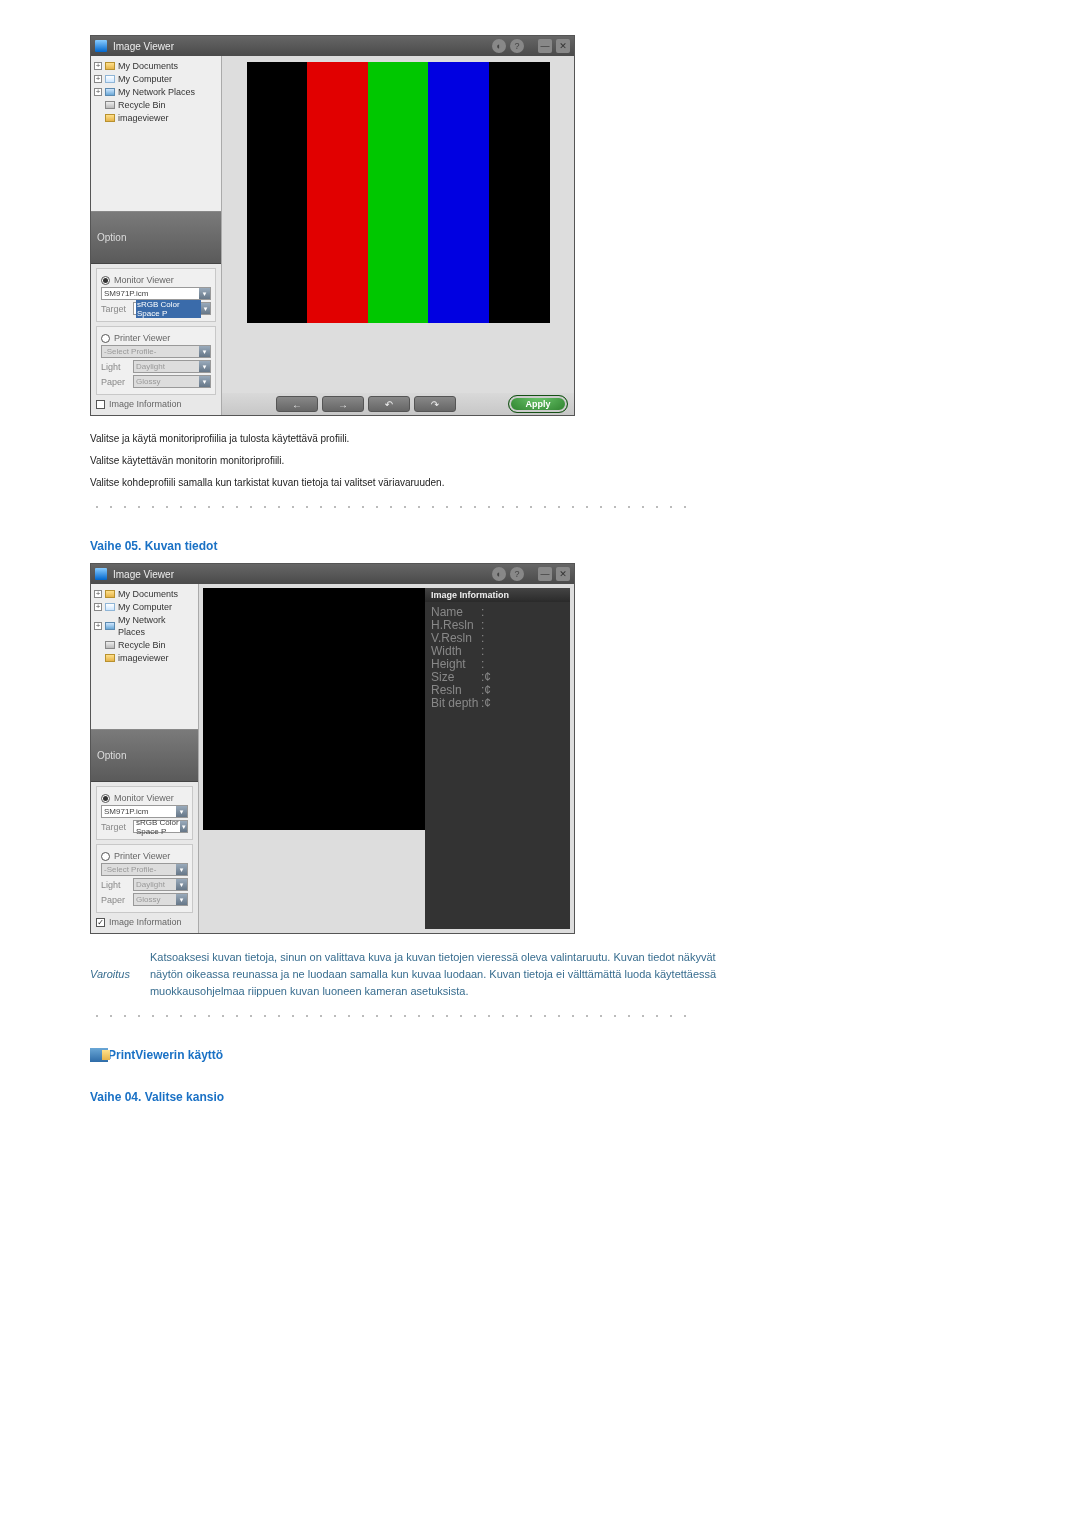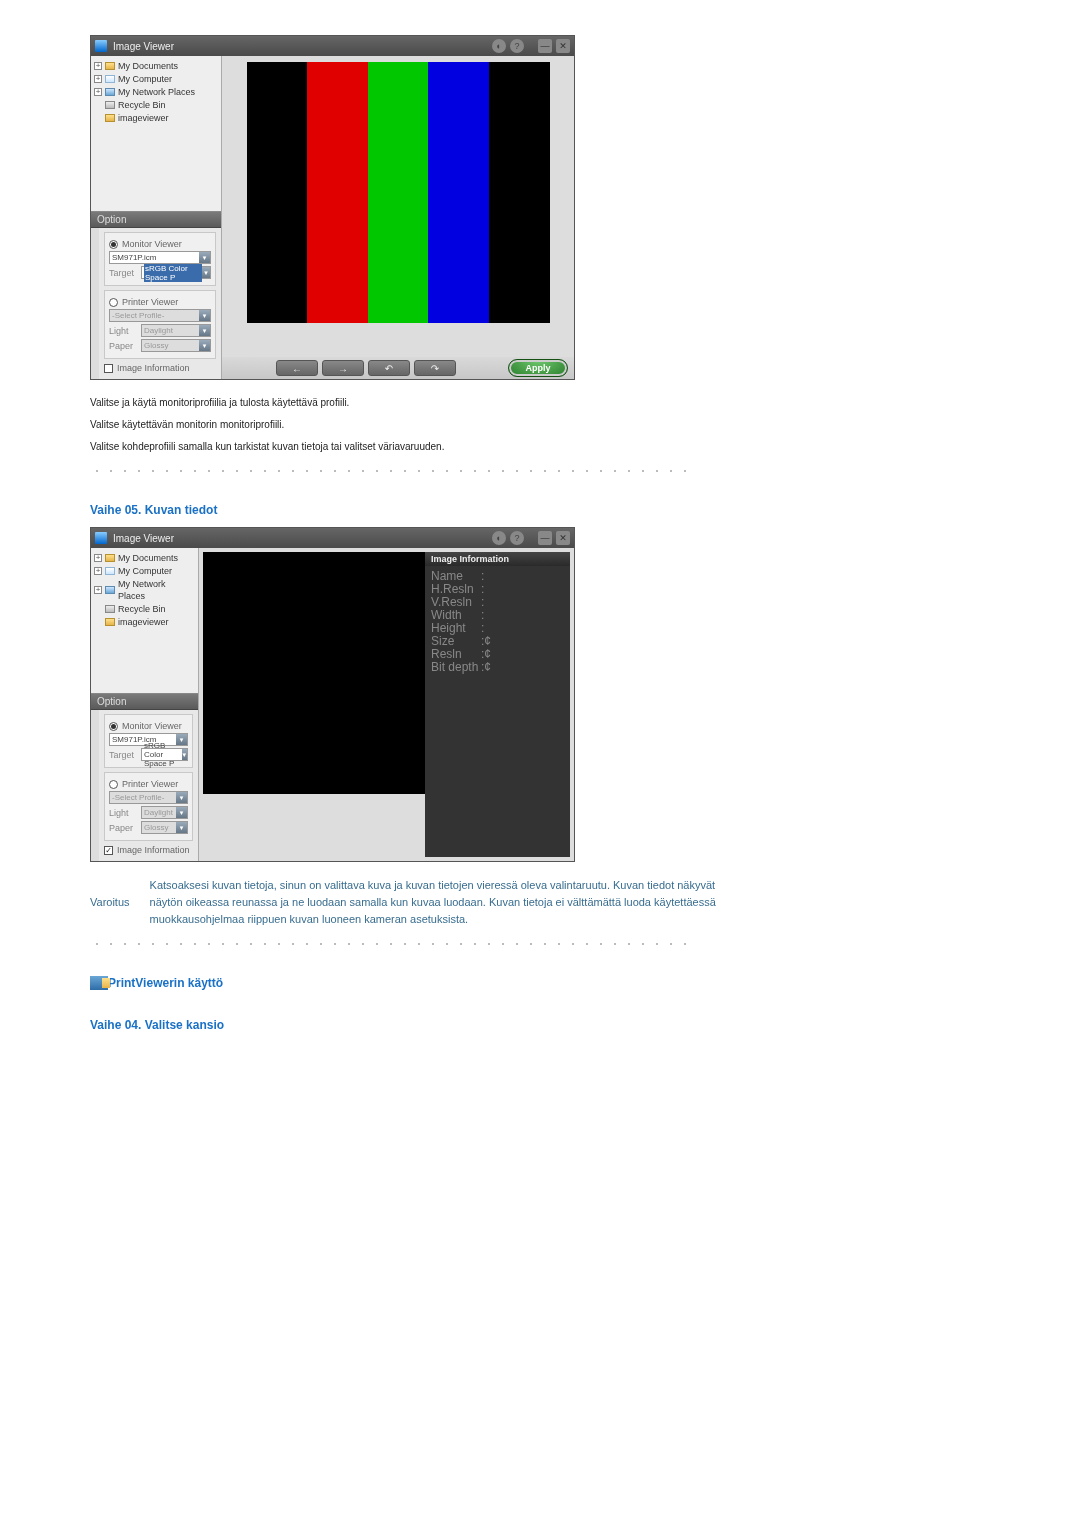--- a/index.html
+++ b/index.html
@@ -83,30 +83,29 @@
   }
   .ficon.folder { background: linear-gradient(#ffe08a, #e6b44b); border: 1px solid #b8912f; }
   .ficon.doc    { background: linear-gradient(#fff, #cde6ff); border: 1px solid #8fb5d6; }
   .ficon.net    { background: linear-gradient(#cde6ff, #6aa7d6); border: 1px solid #5c8ab0; }
   .ficon.bin    { background: linear-gradient(#eee, #bbb); border: 1px solid #888; }
 
   .option-hdr {
     background: linear-gradient(#7a7a7a, #5a5a5a);
     color: #ddd;
     font-size: 10px;
-    padding: 2px 6px;
+    padding: 20px 6px;
     border-top: 1px solid #888;
     border-bottom: 1px solid #444;
   }
   .opt-panel {
     background: #e8e8e8;
     padding: 4px 5px;
     font-size: 9px;
     color: #666;
-    margin-left: 8px;
   }
   .opt-section {
     border: 1px solid #c8c8c8;
     background: #f0f0f0;
     padding: 4px;
     margin-bottom: 4px;
   }
   .opt-row {
     display: flex; align-items: center; gap: 4px;
     margin: 2px 0;
@@ -254,20 +253,21 @@
     gap: 20px;
     max-width: 640px;
     margin-top: 12px;
     color: #386d8f;
     font-size: 11px;
     line-height: 17px;
   }
   .note-grid .nlabel {
     white-space: nowrap;
     align-self: center;
+    font-style: italic;
   }
 
   .sec-head {
     display: flex;
     align-items: center;
     margin-top: 8px;
   }
   .sec-head .pvicon {
     width: 18px; height: 14px;
     background: linear-gradient(#6aa7d6, #2e6ca8);

